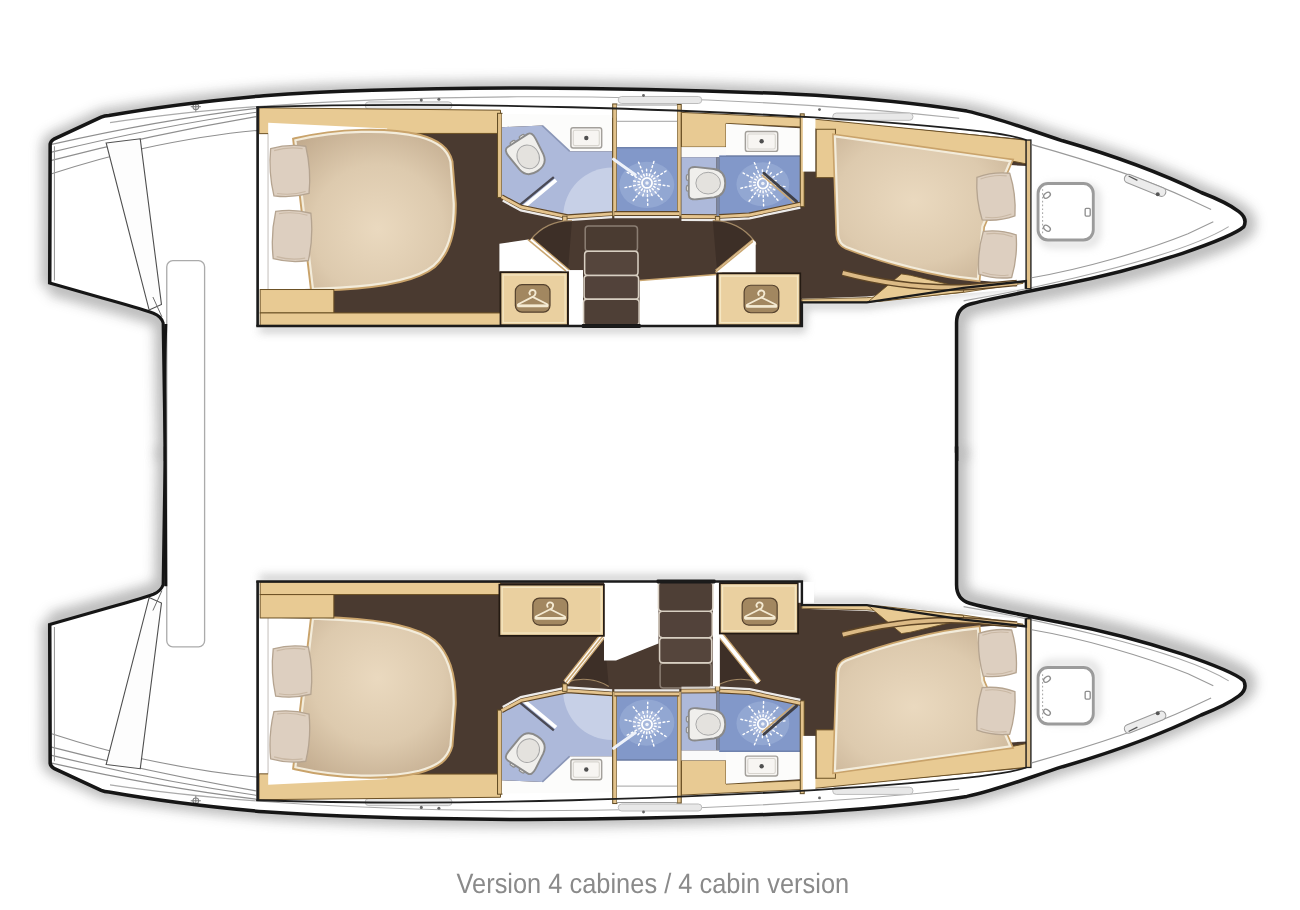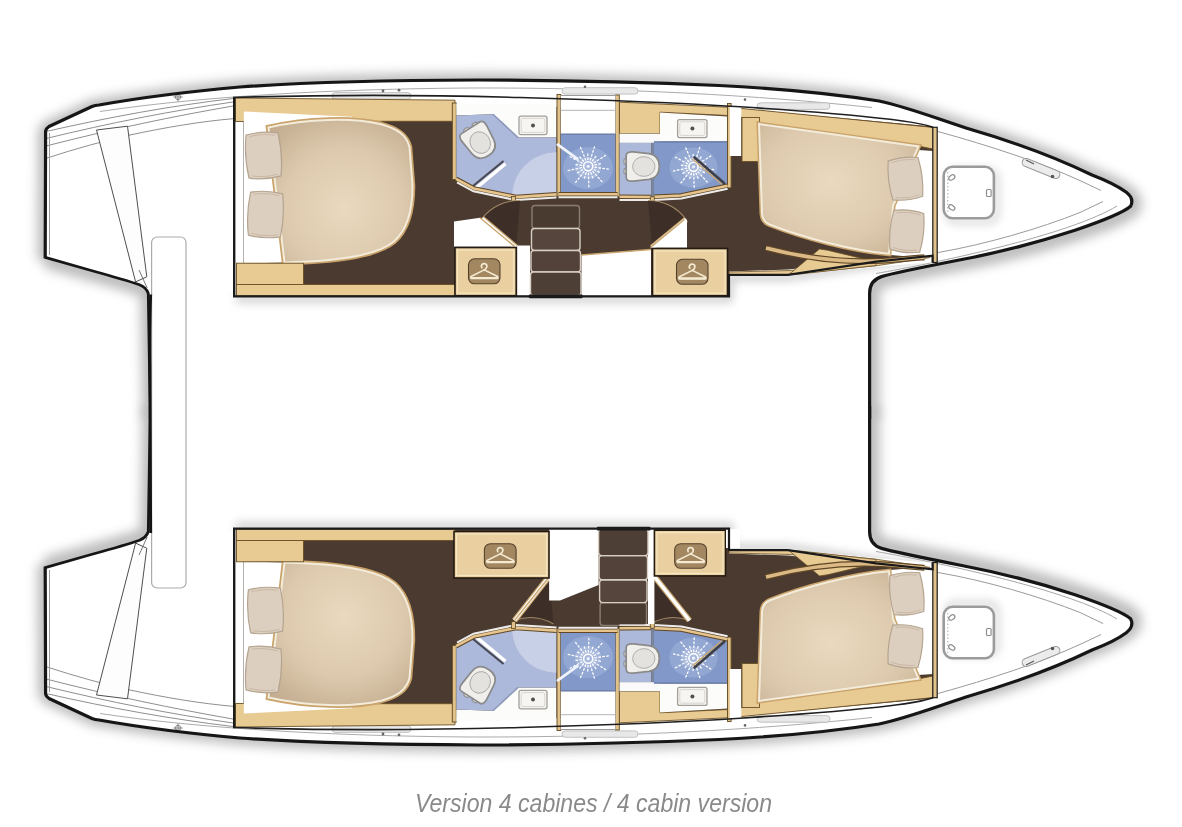--- a/index.html
+++ b/index.html
@@ -1,15 +1,15 @@
 <!DOCTYPE html>
 <html><head><meta charset="utf-8">
 <style>
   html,body { margin:0; padding:0; background:#ffffff; }
-  #c { position:relative; width:1182px; height:827px; font-family:"Liberation Sans", sans-serif;font-style:italic; }
+  #c { position:relative; width:1182px; height:827px; font-family:"Liberation Sans", sans-serif; }
 </style></head>
 <body>
 <div id="c">
 <svg width="1182" height="827" viewBox="0 0 1182 827" xmlns="http://www.w3.org/2000/svg">
 <defs>
   <filter id="blur" x="-30%" y="-30%" width="160%" height="160%">
           <feGaussianBlur stdDeviation="4"></feGaussianBlur>
         </filter>
   <filter id="blur2" x="-10%" y="-10%" width="120%" height="120%">
           <feGaussianBlur stdDeviation="5.5"></feGaussianBlur>

